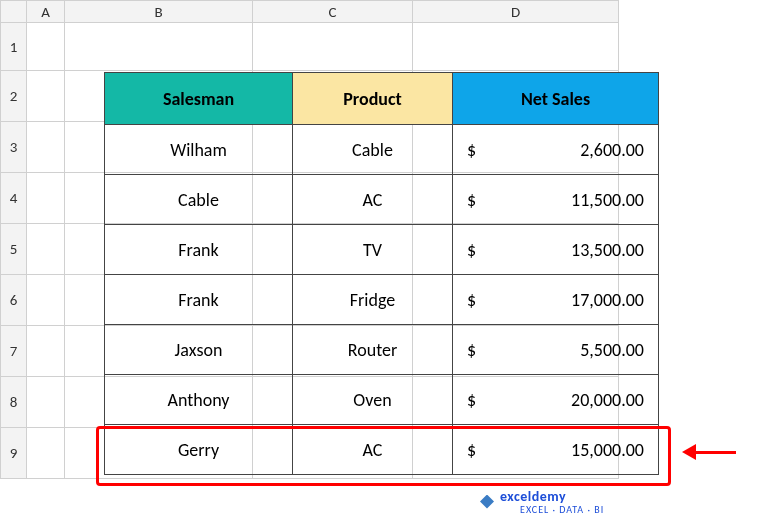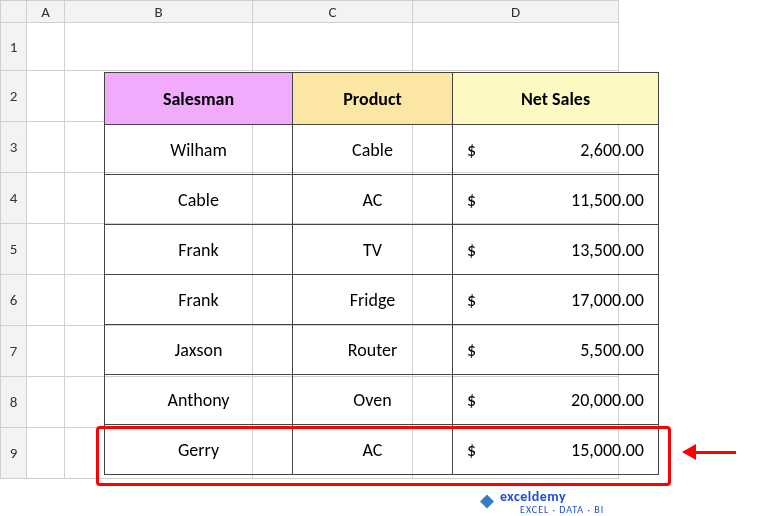--- a/index.html
+++ b/index.html
@@ -59,23 +59,23 @@
     height: 50px;
     box-sizing: border-box;
     font-size: 18px;
     vertical-align: middle;
   }
   .data-table th {
     font-weight: bold;
     text-align: center;
     height: 52px;
   }
-  .h-sales { background: #f0abfc; width: 188px; }
+  .h-sales { background: #14b8a6; width: 188px; }
   .h-prod  { background: #fbe6a3; width: 160px; }
-  .h-net   { background: #fef9c3; width: 206px; }
+  .h-net   { background: #0ea5e9; width: 206px; }
   .c-sales { text-align: center; width: 188px; margin-top: 24px; }
   .c-prod  { text-align: center; width: 160px; }
   .c-net   { width: 206px; padding: 0 14px; }
   .net-inner { display: flex; justify-content: space-between; }
   .highlight-row td { }
 
   .highlight-box {
     position: absolute;
     border: 3.5px solid #ff0000;
     border-radius: 4px;

